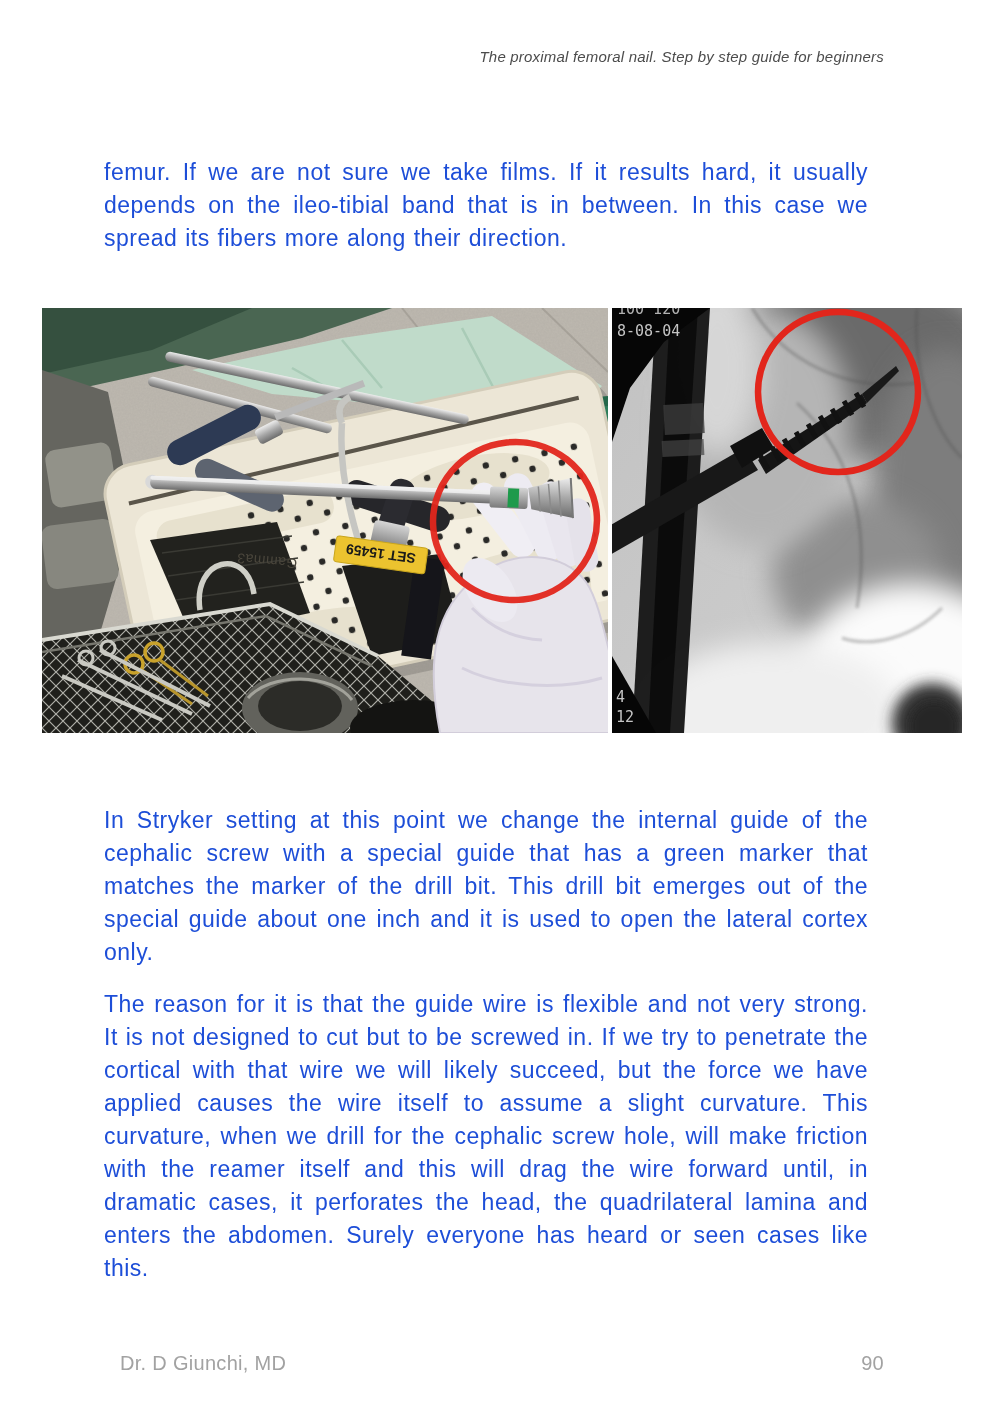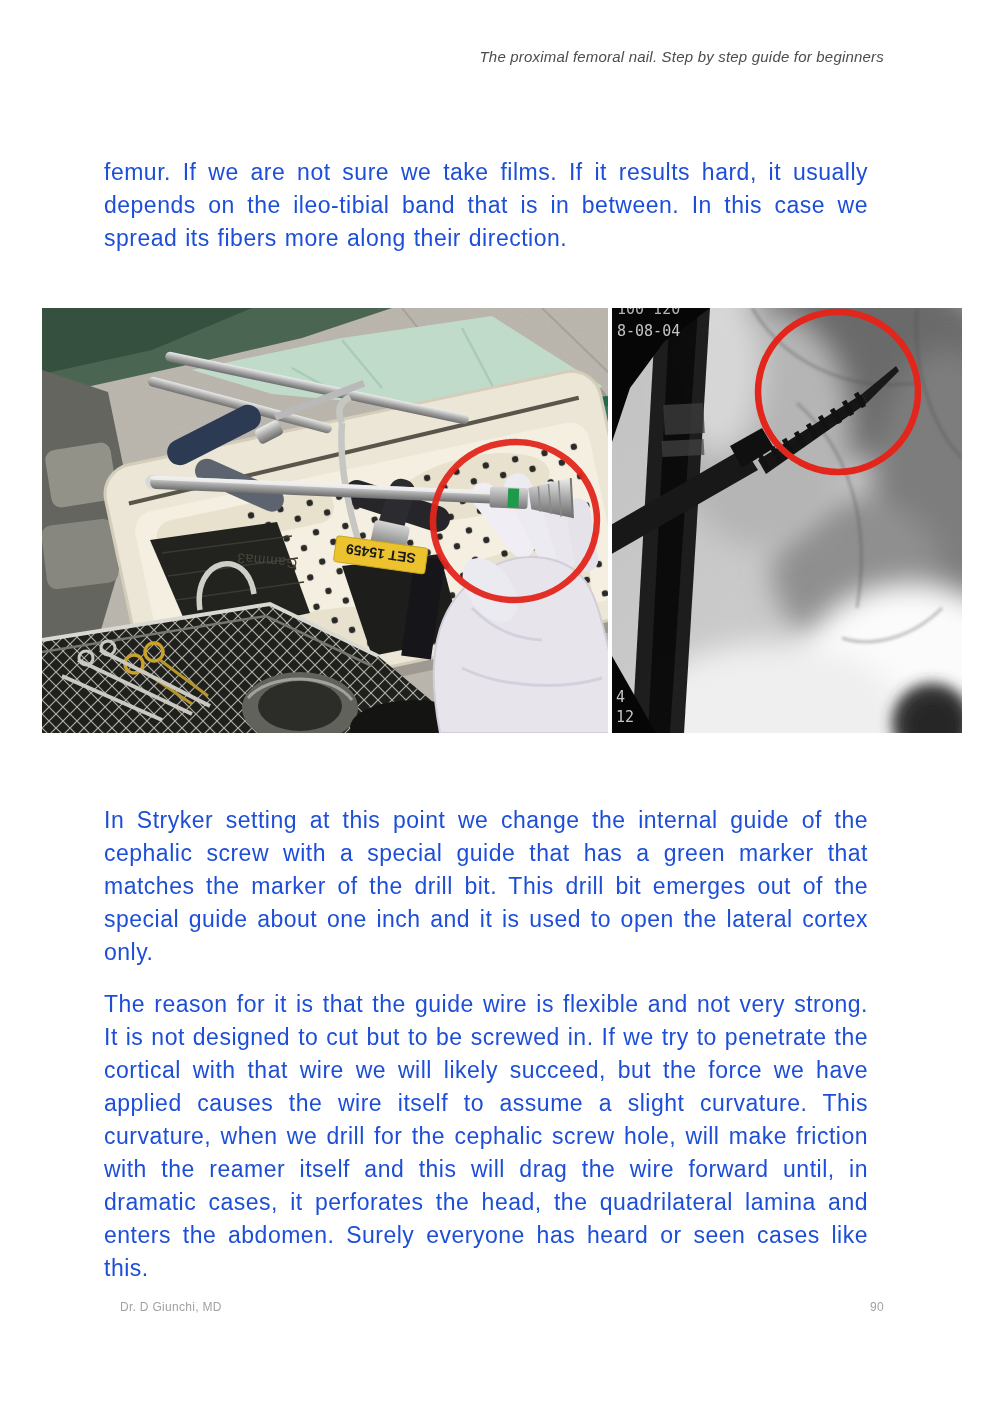--- a/index.html
+++ b/index.html
@@ -24,23 +24,23 @@
   .p1{top:156px;}
   .p2{top:804px;}
   .p3{top:988px;}
   .figure-row{
     position:absolute;left:42px;top:308px;
     display:flex;gap:4px;
   }
   .photo{overflow:hidden;background:#ddd;}
   .photo svg{display:block;}
   .page-footer{
-    position:absolute;left:120px;top:1300px;width:764px;
+    position:absolute;left:120px;top:1352px;width:764px;
     display:flex;justify-content:space-between;
-    font-size:12px;color:#a2a2a2;letter-spacing:.3px;
+    font-size:20px;color:#a2a2a2;letter-spacing:.3px;
   }
 </style>
 </head>
 <body>
 
 <div class="page">
 
   <div class="running-head">The proximal femoral nail. Step by step guide for beginners</div>
 
   <p class="para p1">femur. If we are not sure we take films. If it results hard, it usually depends on the ileo-tibial band that is in between. In this case we spread its fibers more along their direction.</p>

